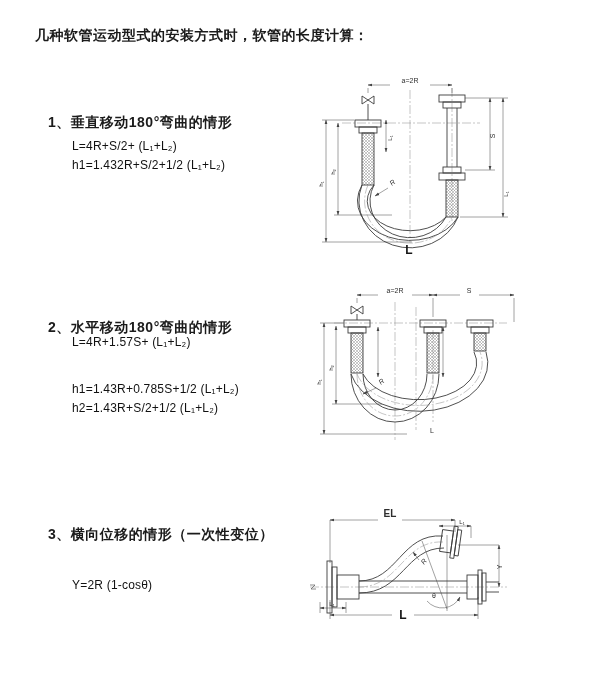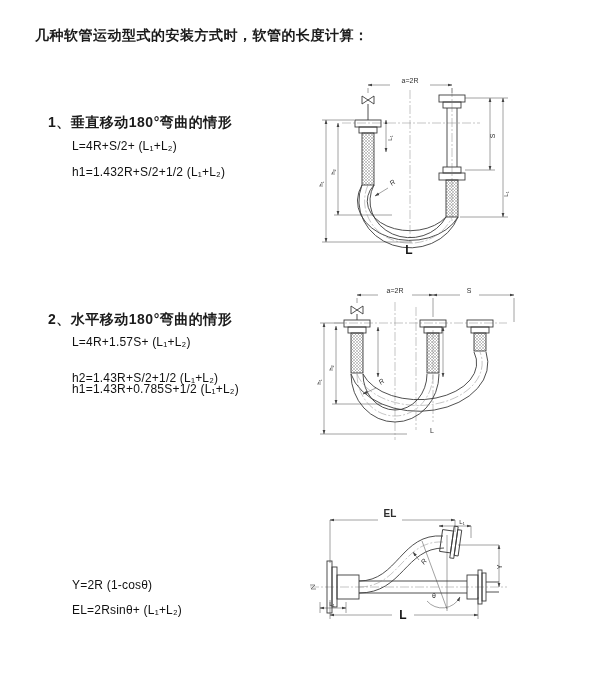--- a/index.html
+++ b/index.html
@@ -41,29 +41,29 @@
       <pattern id="braidP" width="3" height="3" patternUnits="userSpaceOnUse">
         <path d="M0,3 L3,0 M0,0 L3,3" stroke="#777" stroke-width="0.4" fill="none"></path>
       </pattern>
     </defs>
   </svg>
 
   <div class="title">几种软管运动型式的安装方式时，软管的长度计算：</div>
 
   <div class="sec-heading" style="top:114px">1、垂直移动180°弯曲的情形</div>
   <div class="formula" style="top:139px">L=4R+S/2+ (L₁+L₂)</div>
-  <div class="formula" style="top:165px">h1=1.432R+S/2+1/2 (L₁+L₂)</div>
-
-  <div class="sec-heading" style="top:311px">2、水平移动180°弯曲的情形</div>
+  <div class="formula" style="top:158px">h1=1.432R+S/2+1/2 (L₁+L₂)</div>
+
+  <div class="sec-heading" style="top:319px">2、水平移动180°弯曲的情形</div>
   <div class="formula" style="top:335px">L=4R+1.57S+ (L₁+L₂)</div>
   <div class="formula" style="top:382px">h1=1.43R+0.785S+1/2 (L₁+L₂)</div>
-  <div class="formula" style="top:371px">h2=1.43R+S/2+1/2 (L₁+L₂)</div>
-
+  <div class="formula" style="top:401px">h2=1.43R+S/2+1/2 (L₁+L₂)</div>
+
+  <div class="sec-heading" style="top:526px">3、横向位移的情形（一次性变位）</div>
   <div class="formula" style="top:578px">Y=2R (1-cosθ)</div>
-  <div class="formula" style="top:603px">EL=2Rsinθ+ (L₁+L₂)</div>
 
   <svg class="diagram" style="left:312px;top:72px" width="240" height="190" viewBox="0 0 240 190">
     <defs>
       <marker id="arrA" viewBox="0 0 10 10" refX="9" refY="5" markerWidth="9" markerHeight="9" orient="auto-start-reverse">
         <path d="M0,2 L10,5 L0,8 z" fill="#444"></path>
       </marker>
     </defs>
     <g stroke="#555" stroke-width="0.55" fill="none">
 
       <line x1="56" y1="13" x2="78" y2="13" marker-start="url(#arrA)"></line>

